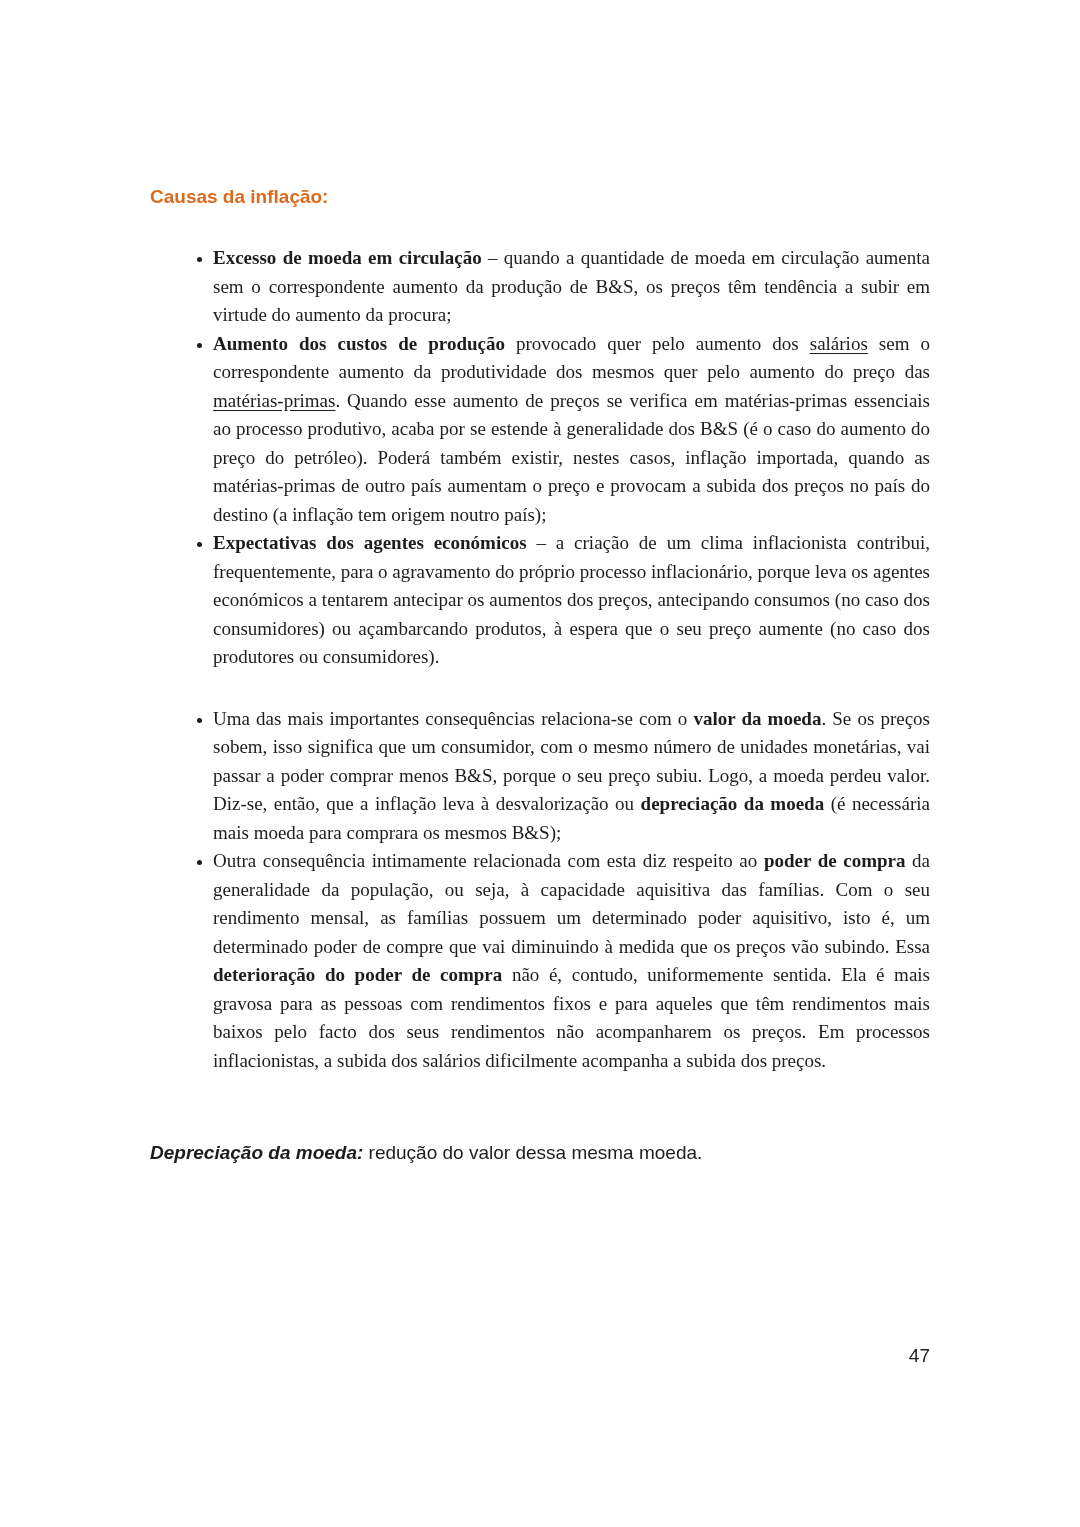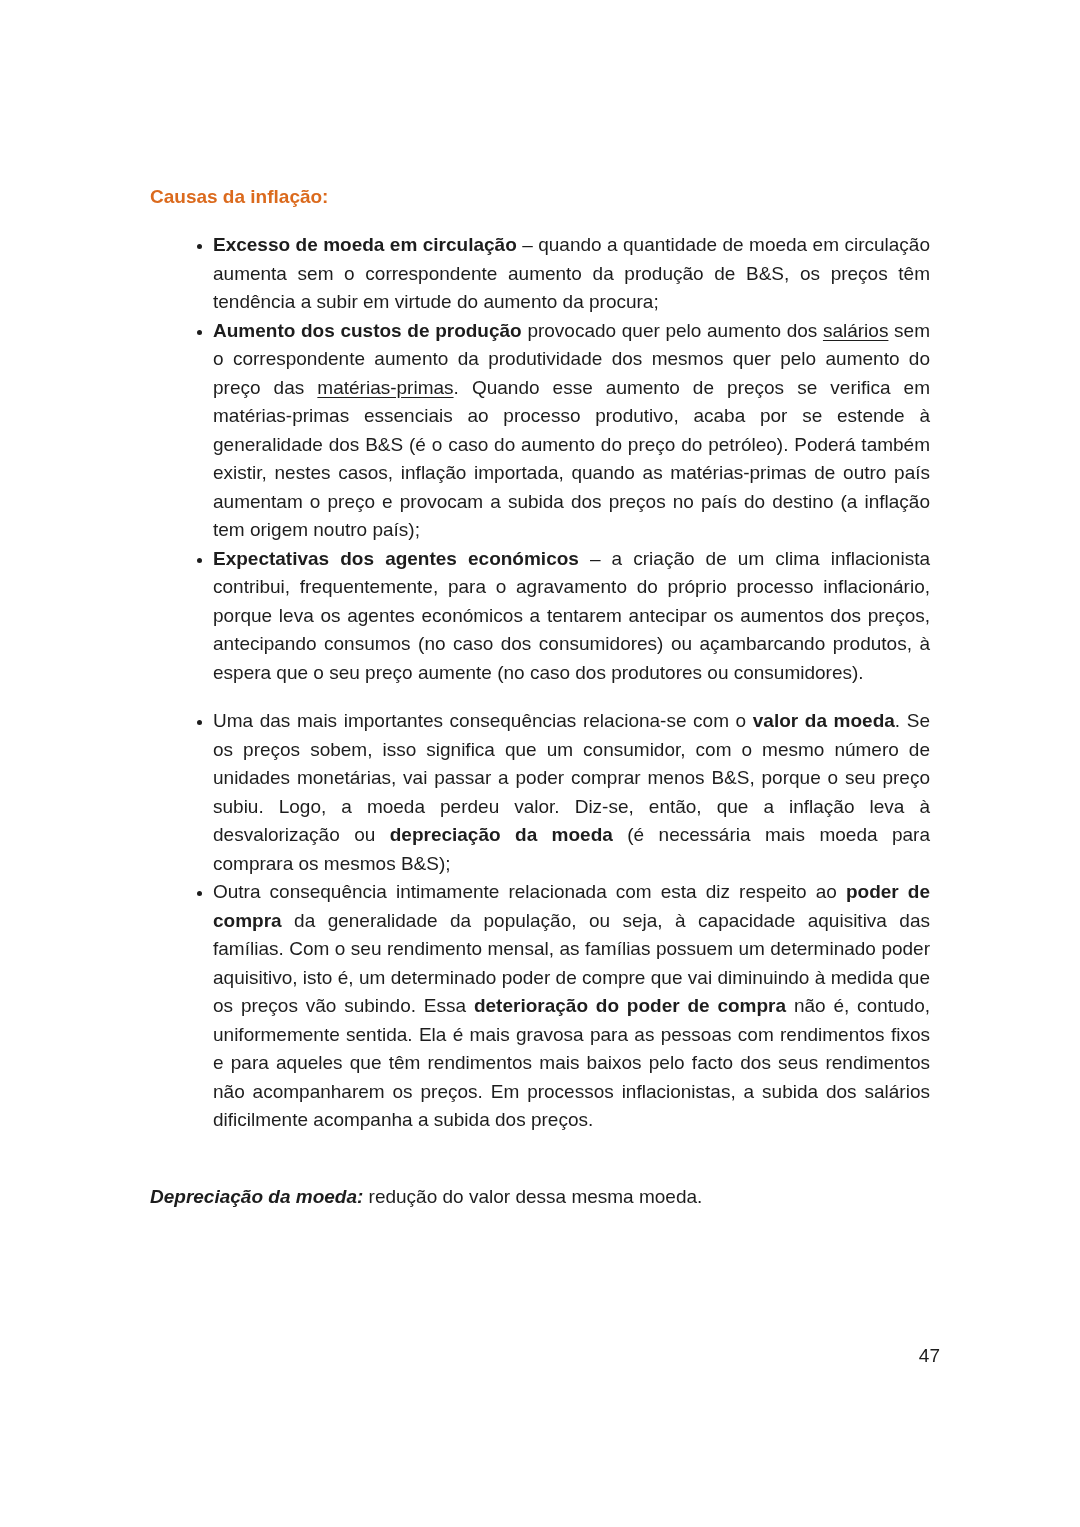--- a/index.html
+++ b/index.html
@@ -34,48 +34,49 @@
     font-weight: 700;
     line-height: 28px;
     text-align: left;
   }
 
   .doc-section + .doc-section .heading {
     margin-top: 48px;
   }
 
   .bullet-list {
-    margin-top: 20px;
+    margin-top: 33px;
     padding-left: 63px;
     list-style: disc outside;
+    font-family: Liberation Serif, serif;
   }
 
   .bullet-list li {
     text-align: justify;
     padding-left: 0;
   }
 
   .bullet-list li::marker {
     color: #1d1d1d;
     font-size: 16px;
   }
 
   .run-bold { font-weight: 700; }
   .run-underline { text-decoration: underline; text-underline-offset: 3px; }
   .run-bold-italic { font-weight: 700; font-style: italic; }
   .run-normal { font-weight: 400; }
 
   .definition {
-    margin-top: 48px;
+    margin-top: 64px;
     text-align: left;
   }
 
   .page-number {
     position: absolute;
-    right: 140px;
+    right: 150px;
     top: 1342px;
     font-size: 19px;
     color: #1d1d1d;
   }
 </style>
 </head>
 <body>
 
 <main class="page">
   <div class="content">

